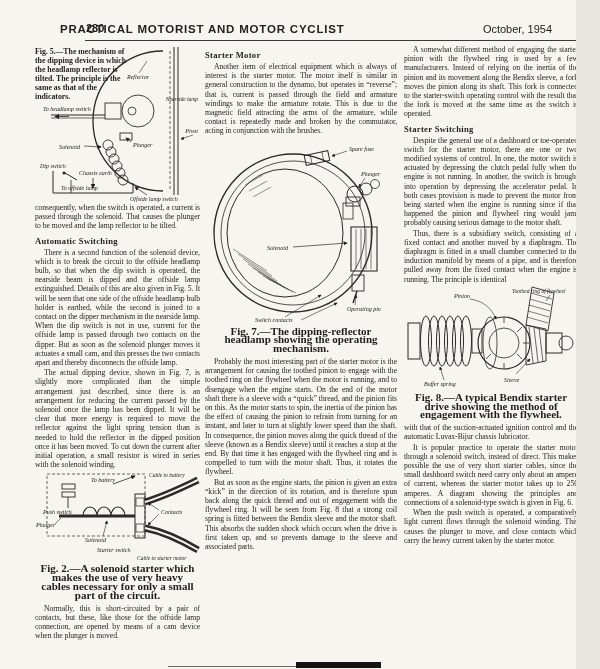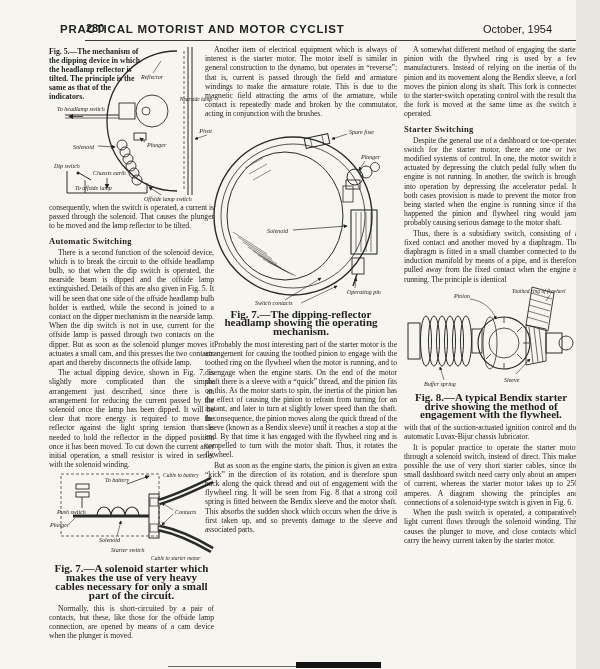--- a/index.html
+++ b/index.html
@@ -6,21 +6,21 @@
   .page{position:relative;width:576px;height:669px;background:#f7f5ef;overflow:hidden;
         font-family:"Liberation Serif",serif;color:#1f1f1f;}
   
   .hdr-num{position:absolute;left:86px;top:22px;font:bold 11px "Liberation Sans",sans-serif;color:#222;}
   .hdr-title{position:absolute;left:60px;right:60px;top:23px;text-align:left;
              font:bold 11.5px "Liberation Sans",sans-serif;letter-spacing:.8px;color:#222;}
   .hdr-date{position:absolute;right:24px;top:23px;font:11px "Liberation Sans",sans-serif;color:#222;}
   .hdr-rule{position:absolute;left:85px;top:40px;width:493px;height:1px;background:#3a3a3a;}
   
   .col{position:absolute;top:45px;}
-  .col-left{left:49px;width:165px;}
+  .col-left{left:35px;width:165px;}
   .col-mid{left:205px;width:192px;}
   .col-right{left:404px;width:174px;}
   .col p{margin:0 0 1px;text-align:justify;font-size:7.7px;line-height:9.2px;letter-spacing:-.05px;}
   .col p.ind{text-indent:9px;}
   .col h3{font-size:8.6px;line-height:10px;margin:5px 0 2px;font-weight:bold;letter-spacing:.3px;}
   .cap{font-weight:bold;font-size:11px;line-height:8.8px;text-align:center;margin:2px 2px 4px;}
   .fig{position:relative;}
   .fig svg{display:block;}
   .cap5{position:absolute;left:0;top:2px;width:96px;font-weight:bold;font-size:7.8px;
         line-height:9px;text-align:left;}
@@ -122,25 +122,26 @@
         <text x="56" y="12">To battery</text>
         <text x="114" y="7" class="sm">Cable to battery</text>
         <text x="8" y="44">Push switch</text>
         <text x="1" y="57">Plunger</text>
         <text x="50" y="72">Solenoid</text>
         <text x="62" y="82">Starter switch</text>
         <text x="126" y="44">Contacts</text>
         <text x="102" y="90" class="sm">Cable to starter motor</text>
       </svg>
     </div>
-    <div class="cap">Fig. 7.—A solenoid starter which makes the use of very heavy cables necessary for only a small part of the circuit.</div>
+    <div class="cap">Fig. 2.—A solenoid starter which makes the use of very heavy cables necessary for only a small part of the circuit.</div>
     <p class="ind">Normally, this is short-circuited by a pair of contacts, but these, like those for the offside lamp connection, are opened by means of a cam device when the plunger is moved.</p>
   </div>
 
   <div class="col col-mid">
+    <h3>Starter Motor</h3>
     <p class="ind">Another item of electrical equipment which is always of interest is the starter motor. The motor itself is similar in general construction to the dynamo, but operates in “reverse”; that is, current is passed through the field and armature windings to make the armature rotate. This is due to the magnetic field attracting the arms of the armature, while contact is repeatedly made and broken by the commutator, acting in conjunction with the brushes.</p>
     <div class="fig" style="height:188px;">
       <svg width="192" height="188" viewBox="0 0 192 188">
         <defs>
             <marker id="ah7" markerWidth="6" markerHeight="6" refX="5" refY="3" orient="auto">
               <path d="M0,0 L6,3 L0,6 z" fill="#222"></path>
             </marker>
           </defs>
         <circle class="ln" cx="88" cy="96" r="79" stroke-width="1.4"></circle>
         <circle class="ln" cx="88" cy="96" r="72" stroke-width=".8"></circle>

